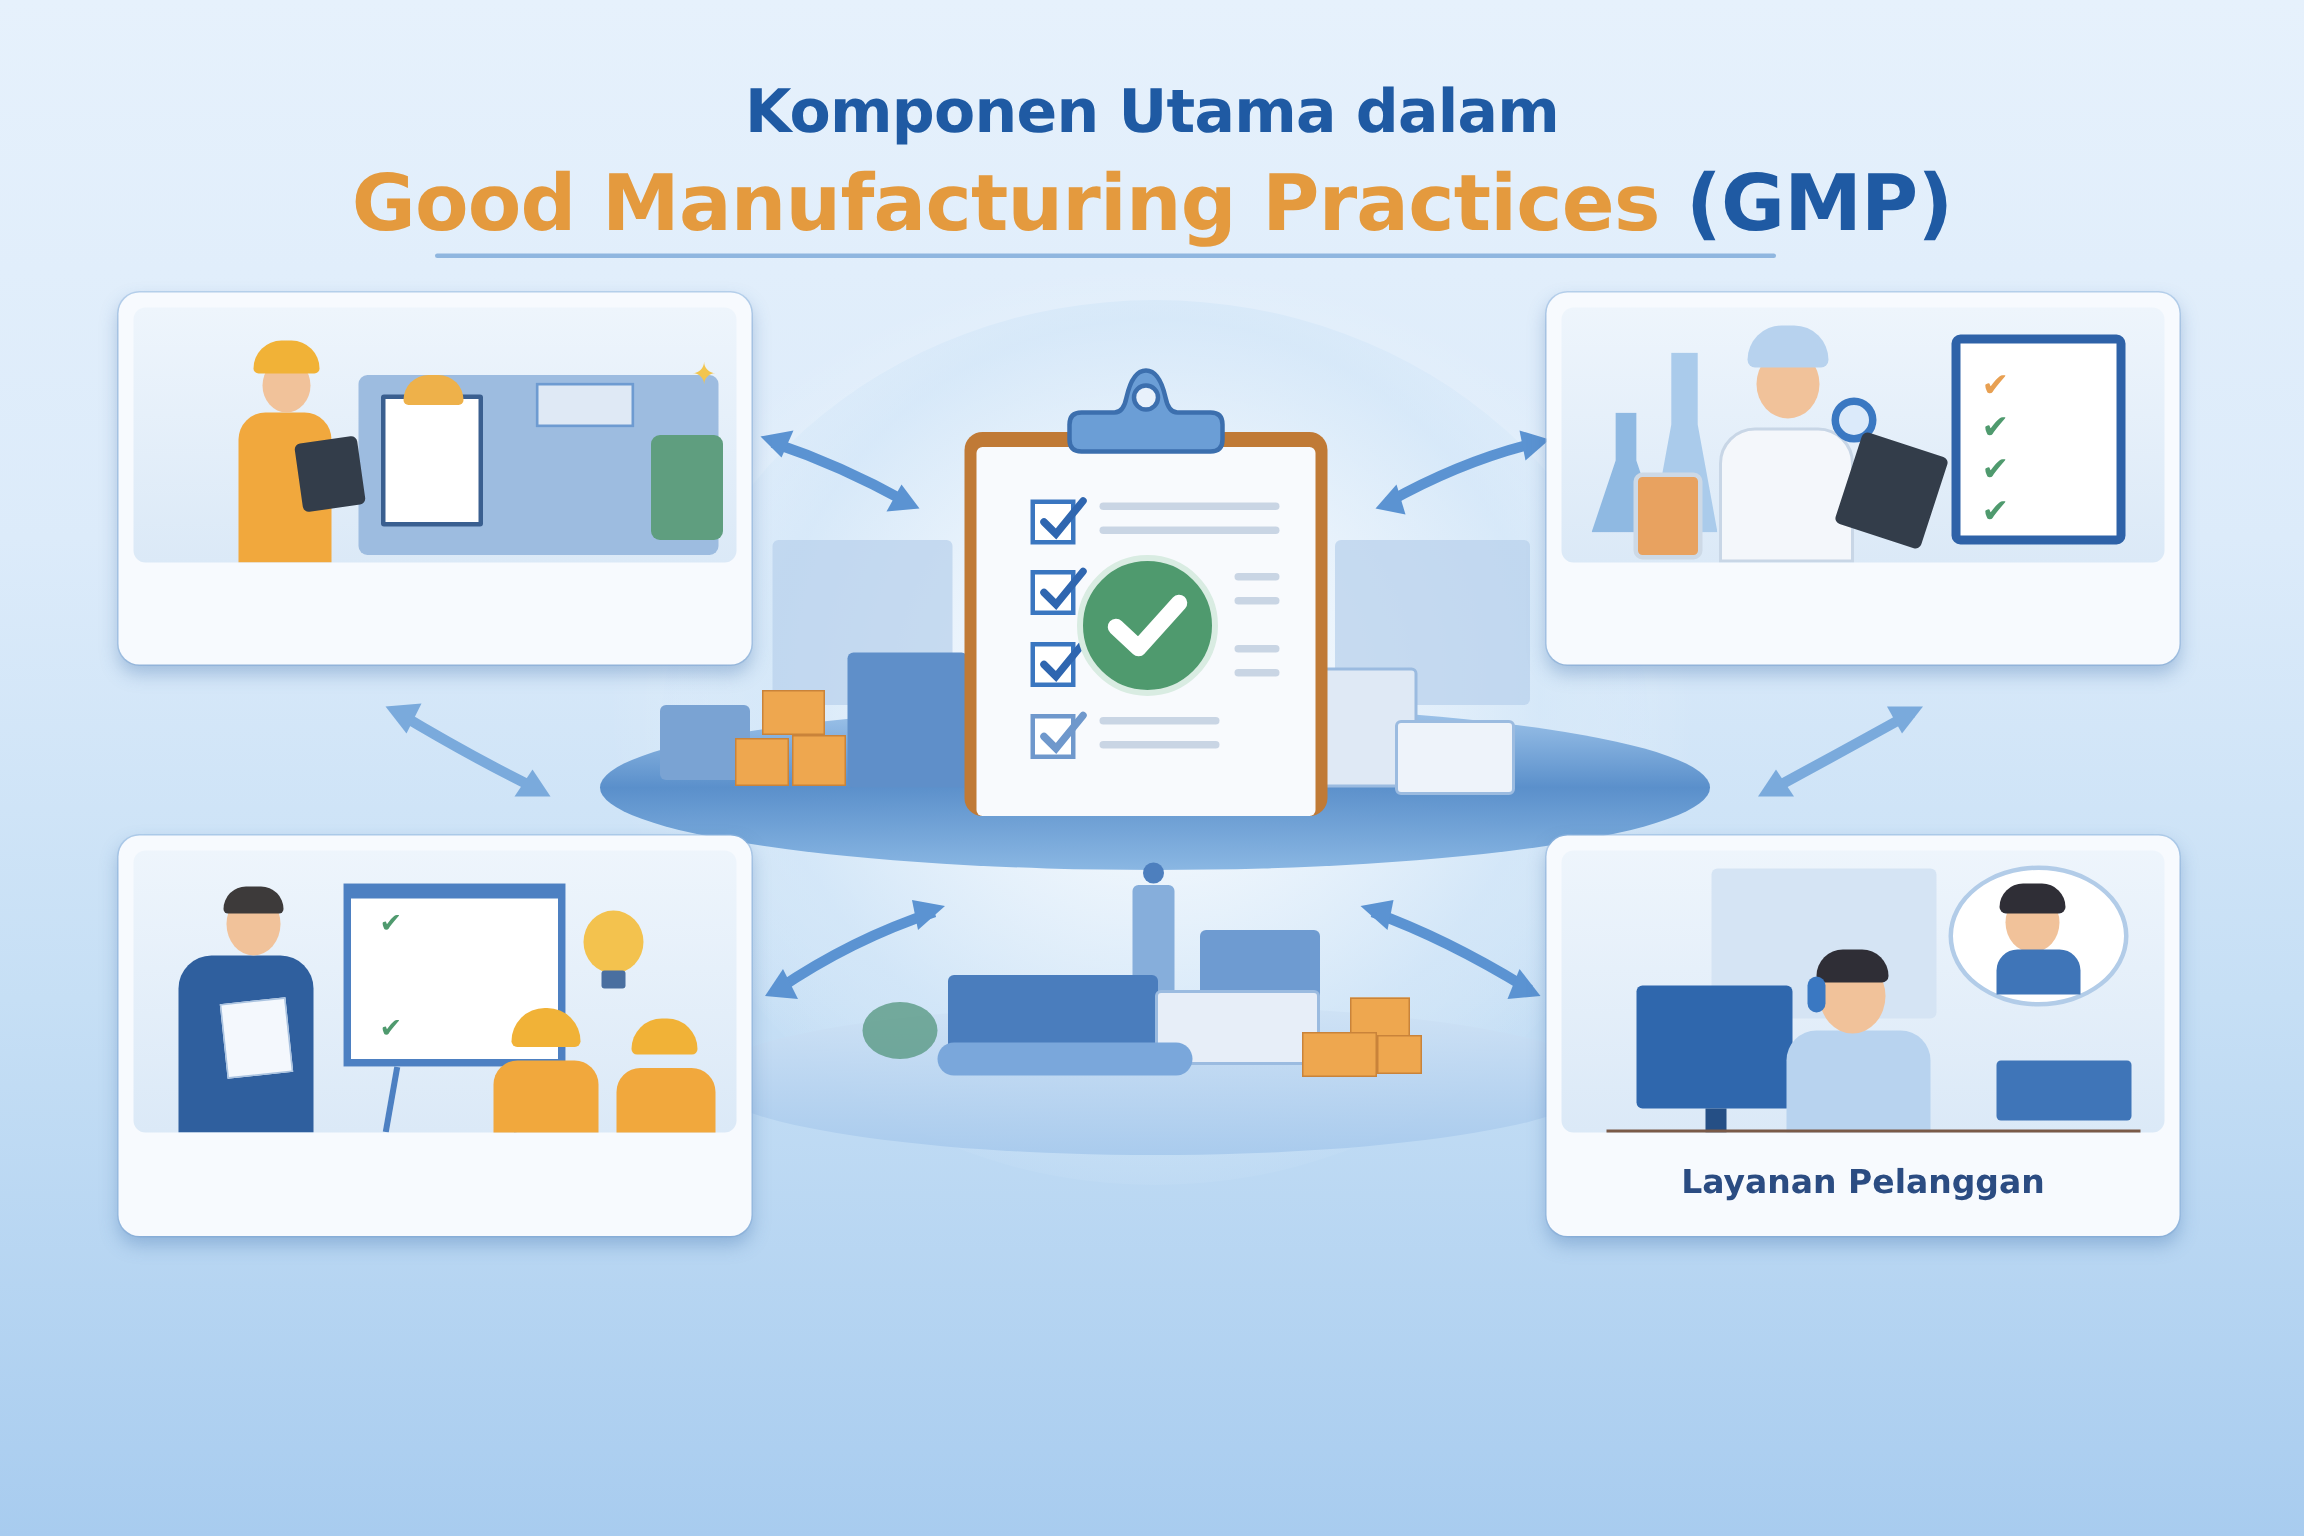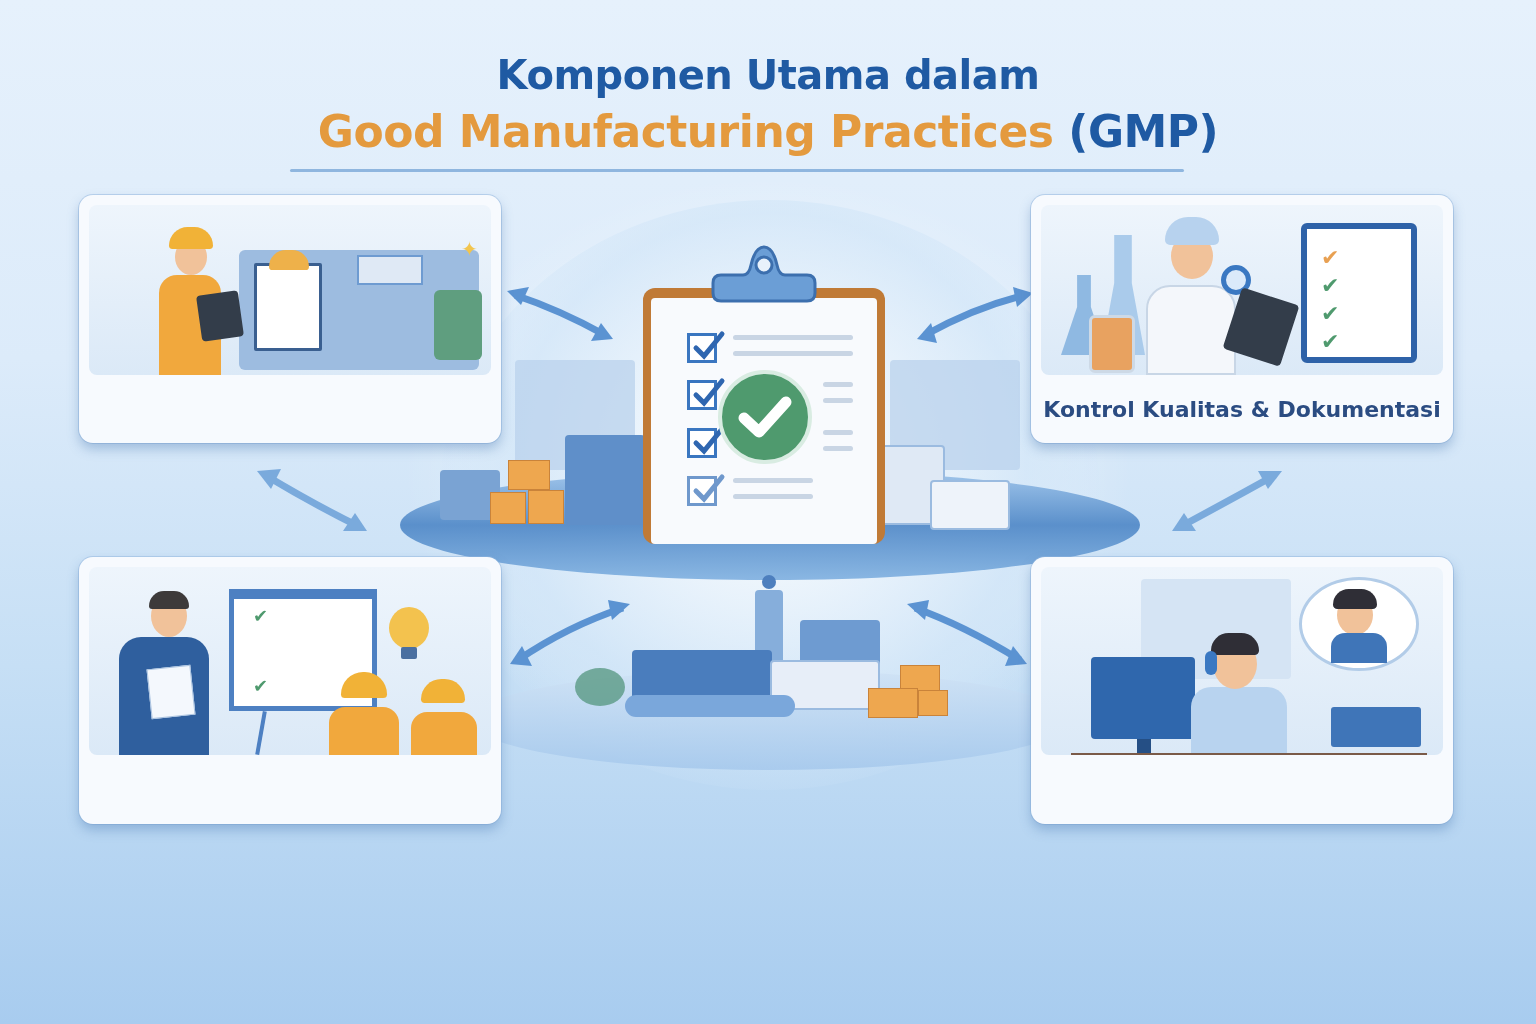--- a/index.html
+++ b/index.html
@@ -9,21 +9,21 @@
     font-family: "DejaVu Sans", "Liberation Sans", sans-serif;
     background:
       radial-gradient(ellipse 520px 420px at 768px 470px, rgba(255,255,255,0.85) 0%, rgba(255,255,255,0) 70%),
       linear-gradient(180deg, #e6f1fc 0%, #dcebfa 35%, #c6dff5 65%, #a8ccef 100%);
   }
   .title {
     position: absolute; left: 0; right: 0; text-align: center;
     font-weight: bold; letter-spacing: -0.5px;
   }
   .title-1 { top: 52px; font-size: 40px; color: #1f5aa3; }
-  .title-2 { top: 106px; font-size: 44px; color: #e49a3e; }
+  .title-2 { top: 106px; font-size: 52px; color: #e49a3e; }
   .title-2 .gmp { color: #1f5aa3; }
   .divider {
     position: absolute; left: 290px; top: 169px; width: 894px; height: 3px;
     background: #8fb6df; border-radius: 2px;
   }
 
   
   .hub {
     position: absolute; left: 440px; top: 200px; width: 660px; height: 590px;
     border-radius: 50%;
@@ -245,21 +245,20 @@
     <div class="ill" style="left:130px;top:28px;width:42px;height:46px;background:#f1c29a;border-radius:50%"></div>
     <div class="ill" style="left:124px;top:12px;width:54px;height:28px;background:#b7d2ee;border-radius:27px 27px 6px 6px"></div>
     <div class="ill" style="left:180px;top:60px;width:30px;height:30px;border:5px solid #3a78c2;border-radius:50%;background:#dbeafa"></div>
     <div class="ill" style="left:190px;top:90px;width:60px;height:64px;background:#333d4a;border-radius:4px;transform:rotate(18deg)"></div>
     <div class="ill" style="left:260px;top:18px;width:116px;height:140px;background:#fff;border:6px solid #2e62a8;border-radius:6px"></div>
     <div class="ill" style="left:280px;top:40px;color:#e8a052;font-size:22px;font-weight:bold">✔</div>
     <div class="ill" style="left:280px;top:68px;color:#4f9a6e;font-size:22px;font-weight:bold">✔</div>
     <div class="ill" style="left:280px;top:96px;color:#4f9a6e;font-size:22px;font-weight:bold">✔</div>
     <div class="ill" style="left:280px;top:124px;color:#4f9a6e;font-size:22px;font-weight:bold">✔</div>
   </div>
-  <div class="card-label">Kontrol Kualitas &amp; Dokumentasi</div>
 </div>
 
 <div class="card card-bl">
   <div class="card-illus">
     <div class="ill" style="left:140px;top:22px;width:148px;height:122px;background:#fff;border:5px solid #4d80c2;border-top-width:10px"></div>
     <div class="ill" style="left:170px;top:144px;width:4px;height:44px;background:#4d80c2;transform:rotate(10deg)"></div>
     <div class="ill" style="left:250px;top:144px;width:4px;height:44px;background:#4d80c2;transform:rotate(-10deg)"></div>
     <div class="ill" style="left:164px;top:38px;color:#4f9a6e;font-size:18px;font-weight:bold">✔</div>
     <div class="ill" style="left:164px;top:108px;color:#4f9a6e;font-size:18px;font-weight:bold">✔</div>
     <div class="ill" style="left:30px;top:70px;width:90px;height:118px;background:#2f5f9e;border-radius:22px 22px 0 0"></div>
@@ -284,13 +283,14 @@
     <div class="ill" style="left:172px;top:72px;width:44px;height:50px;background:#f1c29a;border-radius:50%"></div>
     <div class="ill" style="left:170px;top:66px;width:48px;height:22px;background:#2f2e36;border-radius:24px 24px 6px 6px"></div>
     <div class="ill" style="left:164px;top:84px;width:12px;height:24px;background:#3a78c2;border-radius:6px"></div>
     <div class="ill" style="left:258px;top:10px;width:120px;height:94px;background:#fff;border:3px solid #b2cce8;border-radius:50%"></div>
     <div class="ill" style="left:296px;top:28px;width:36px;height:40px;background:#f1c29a;border-radius:50%"></div>
     <div class="ill" style="left:292px;top:22px;width:44px;height:20px;background:#2f2e36;border-radius:22px 22px 6px 6px"></div>
     <div class="ill" style="left:290px;top:66px;width:56px;height:30px;background:#3f75b8;border-radius:14px 14px 0 0"></div>
     <div class="ill" style="left:290px;top:140px;width:90px;height:40px;background:#3f75b8;border-radius:3px"></div>
     <div class="ill" style="left:30px;top:186px;width:356px;height:8px;background:#7a5a48"></div>
   </div>
+  <div class="card-label">Layanan Pelanggan</div>
 </div>
 
 </body></html>

